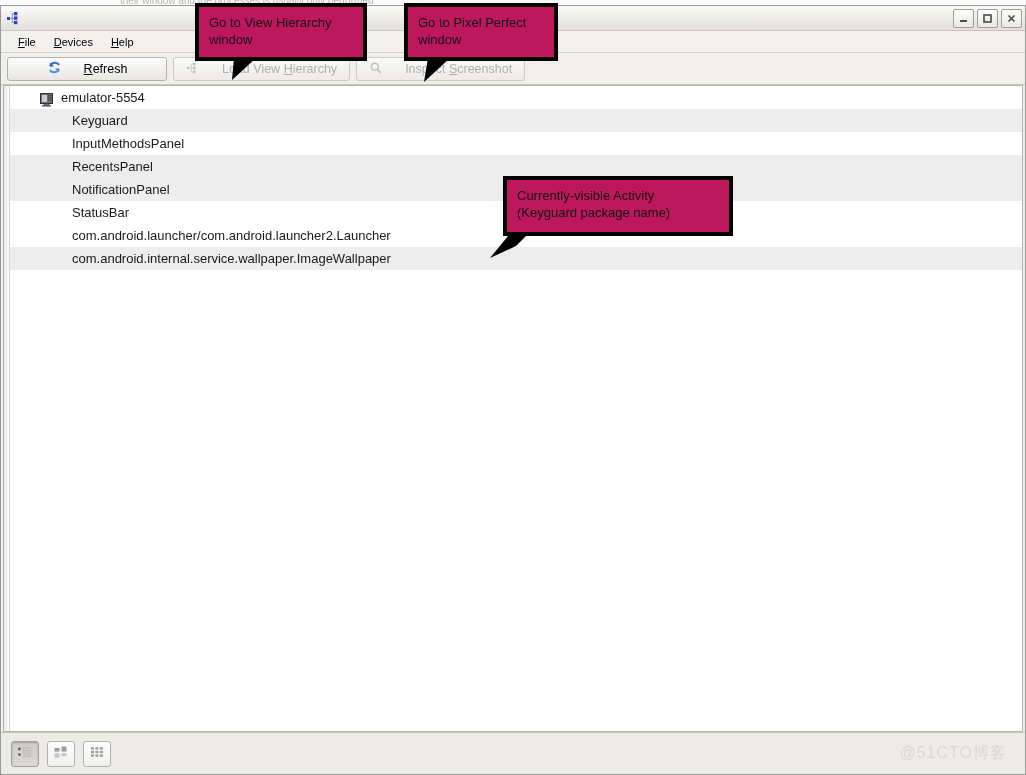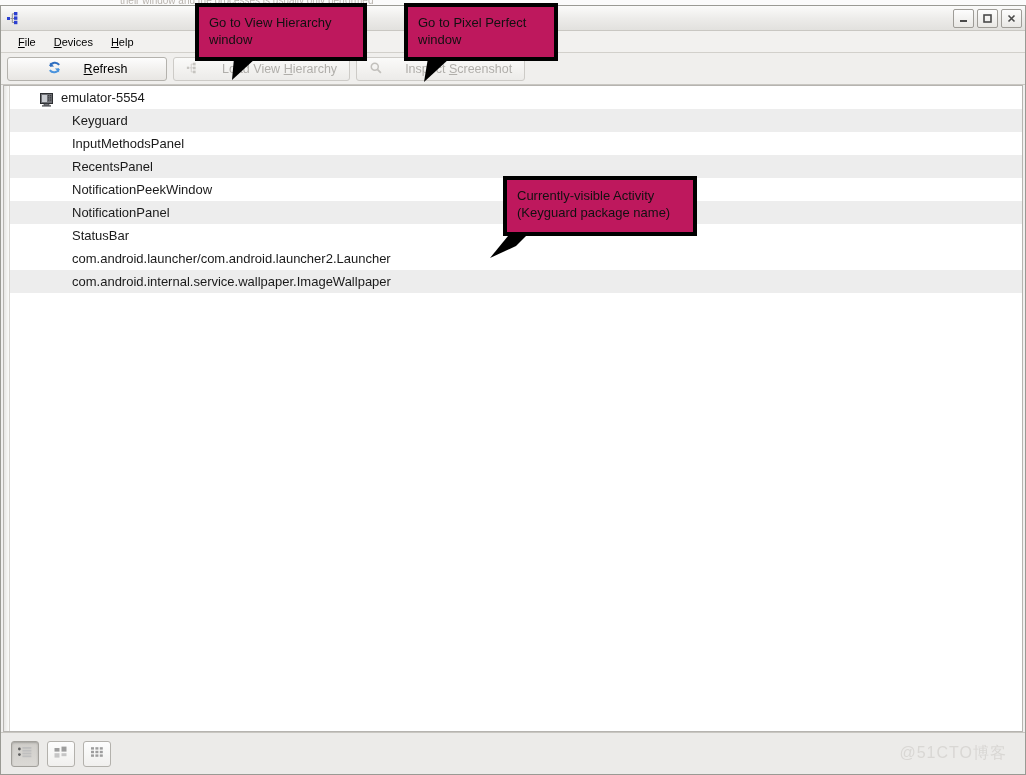--- a/index.html
+++ b/index.html
@@ -377,21 +377,20 @@
             <rect x="4" y="10.5" width="5" height="2" fill="#6f7176" stroke="#2c2e31" stroke-width="0.6"></rect>
             <rect x="2" y="12.2" width="9" height="1.4" fill="#55575b"></rect>
           </svg>
         </span>
         <span>emulator-5554</span>
       </div>
 
       <div class="row alt   child">Keyguard</div>
       <div class="row plain child">InputMethodsPanel</div>
       <div class="row alt   child">RecentsPanel</div>
-      <div class="row plain child">NotificationPeekWindow</div>
       <div class="row alt   child">NotificationPanel</div>
       <div class="row plain child">StatusBar</div>
       <div class="row plain child">com.android.launcher/com.android.launcher2.Launcher</div>
       <div class="row alt   child">com.android.internal.service.wallpaper.ImageWallpaper</div>
     </div>
   </div>
 
   <div class="bottombar">
     <div class="vbtn selected">
       <span>
@@ -446,19 +445,19 @@
 </svg>
 
 <div class="callout" style="left:404px; top:3px; width:154px; height:58px;">
   <div class="ln">Go to Pixel Perfect</div>
   <div class="ln">window</div>
 </div>
 <svg class="tail" style="left:404px; top:58px; width:60px; height:26px;" viewBox="0 0 60 26">
   <polygon points="24,0 46,0 20,24" fill="#000000"></polygon>
 </svg>
 
-<div class="callout" style="left:503px; top:176px; width:194px; height:60px;">
+<div class="callout" style="left:503px; top:176px; width:230px; height:60px;">
   <div class="ln">Currently-visible Activity</div>
   <div class="ln">(Keyguard package name)</div>
 </div>
 <svg class="tail" style="left:490px; top:232px; width:80px; height:34px;" viewBox="0 0 80 34">
   <polygon points="38,2 18,4 0,26 26,14" fill="#000000"></polygon>
 </svg>
 
 </body></html>

